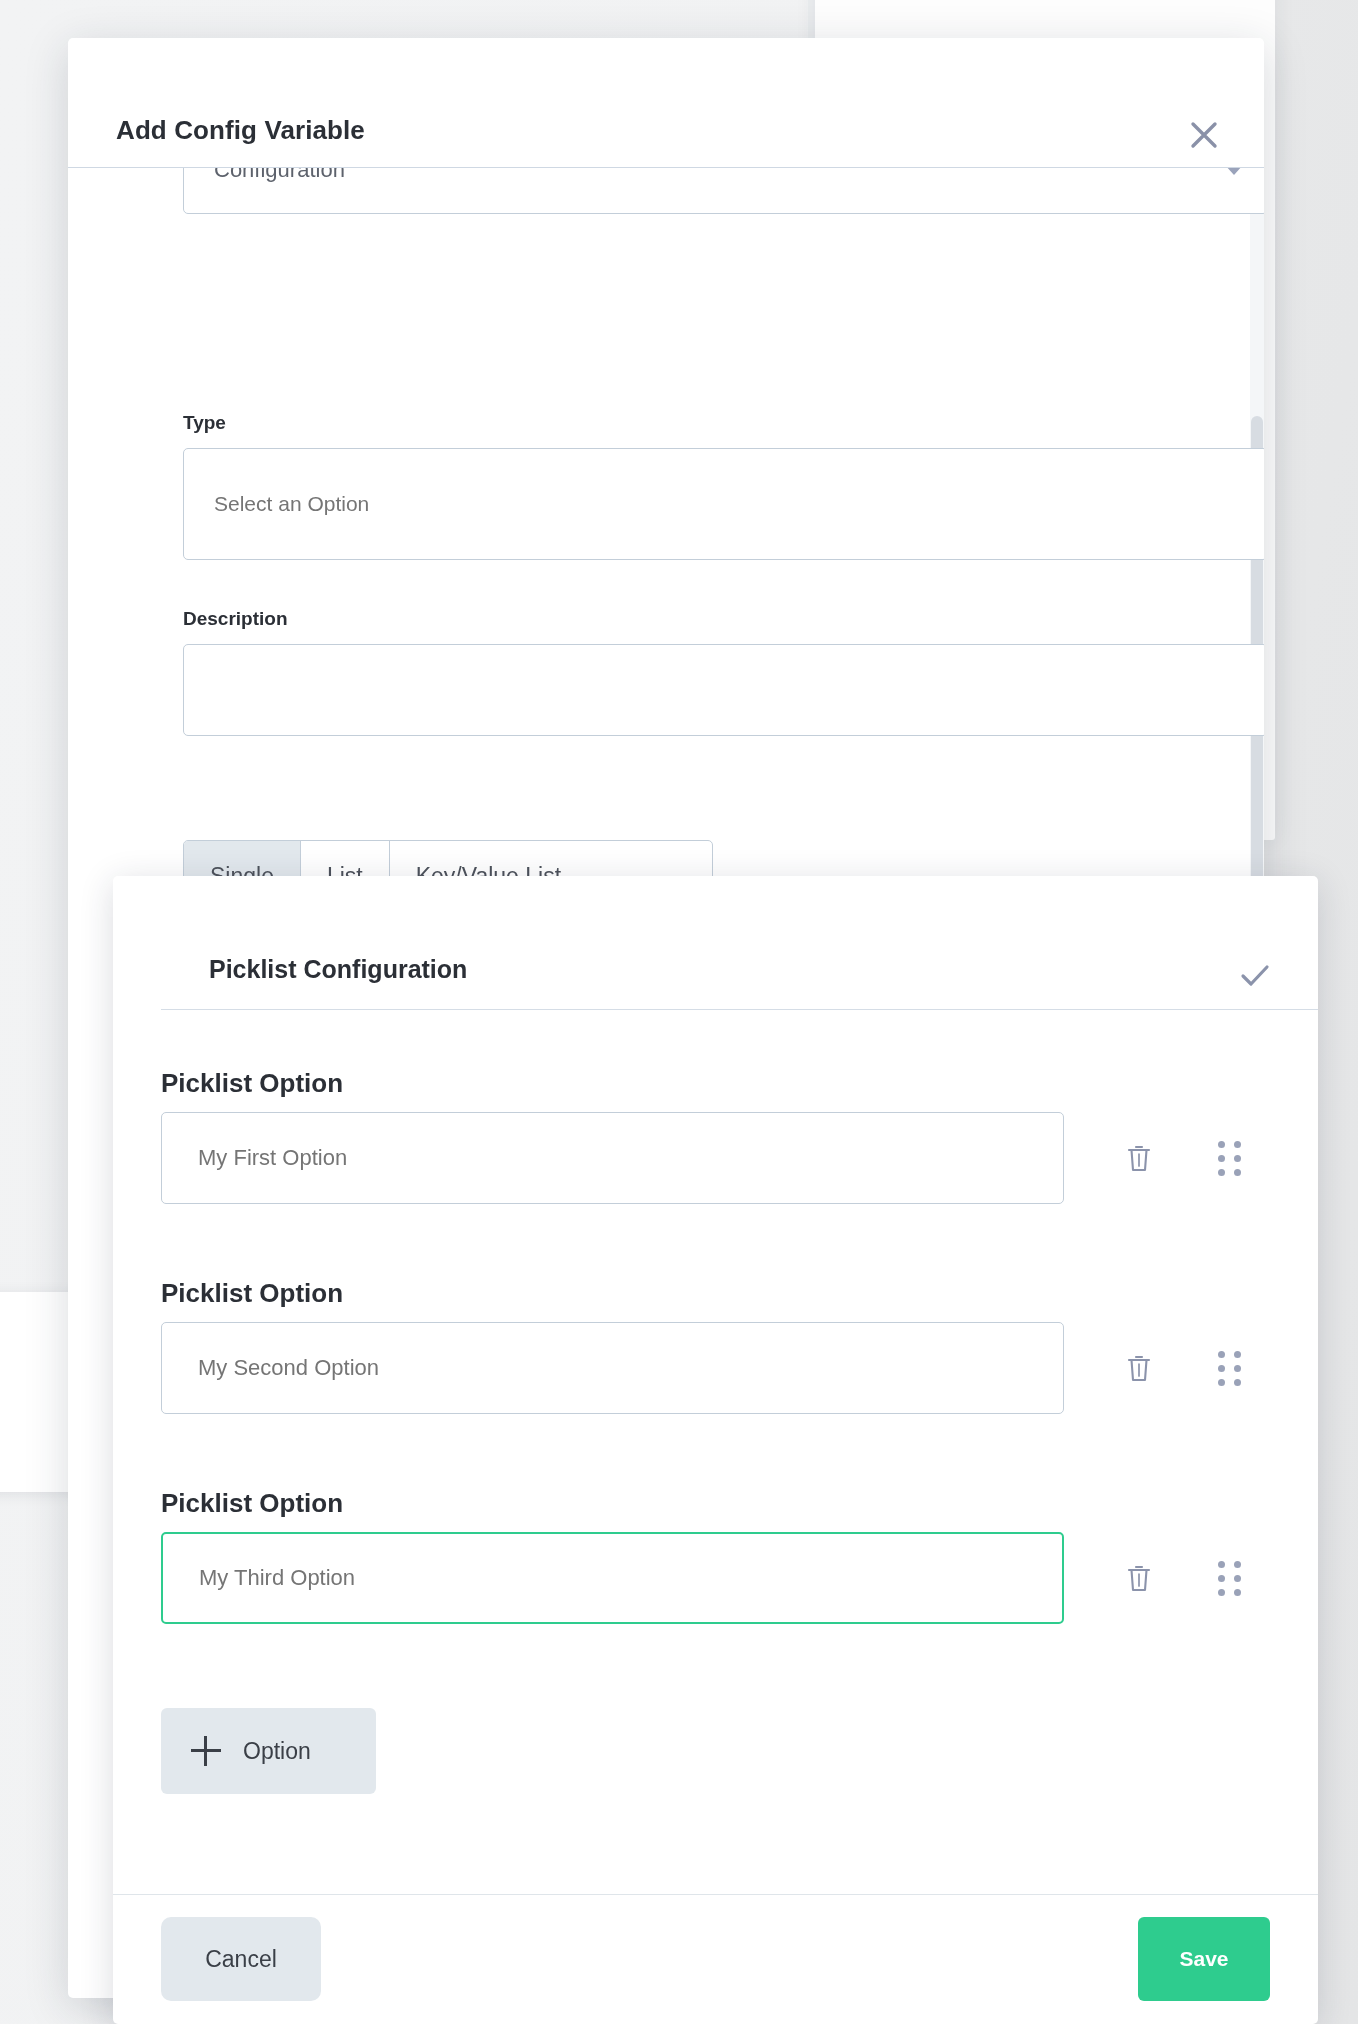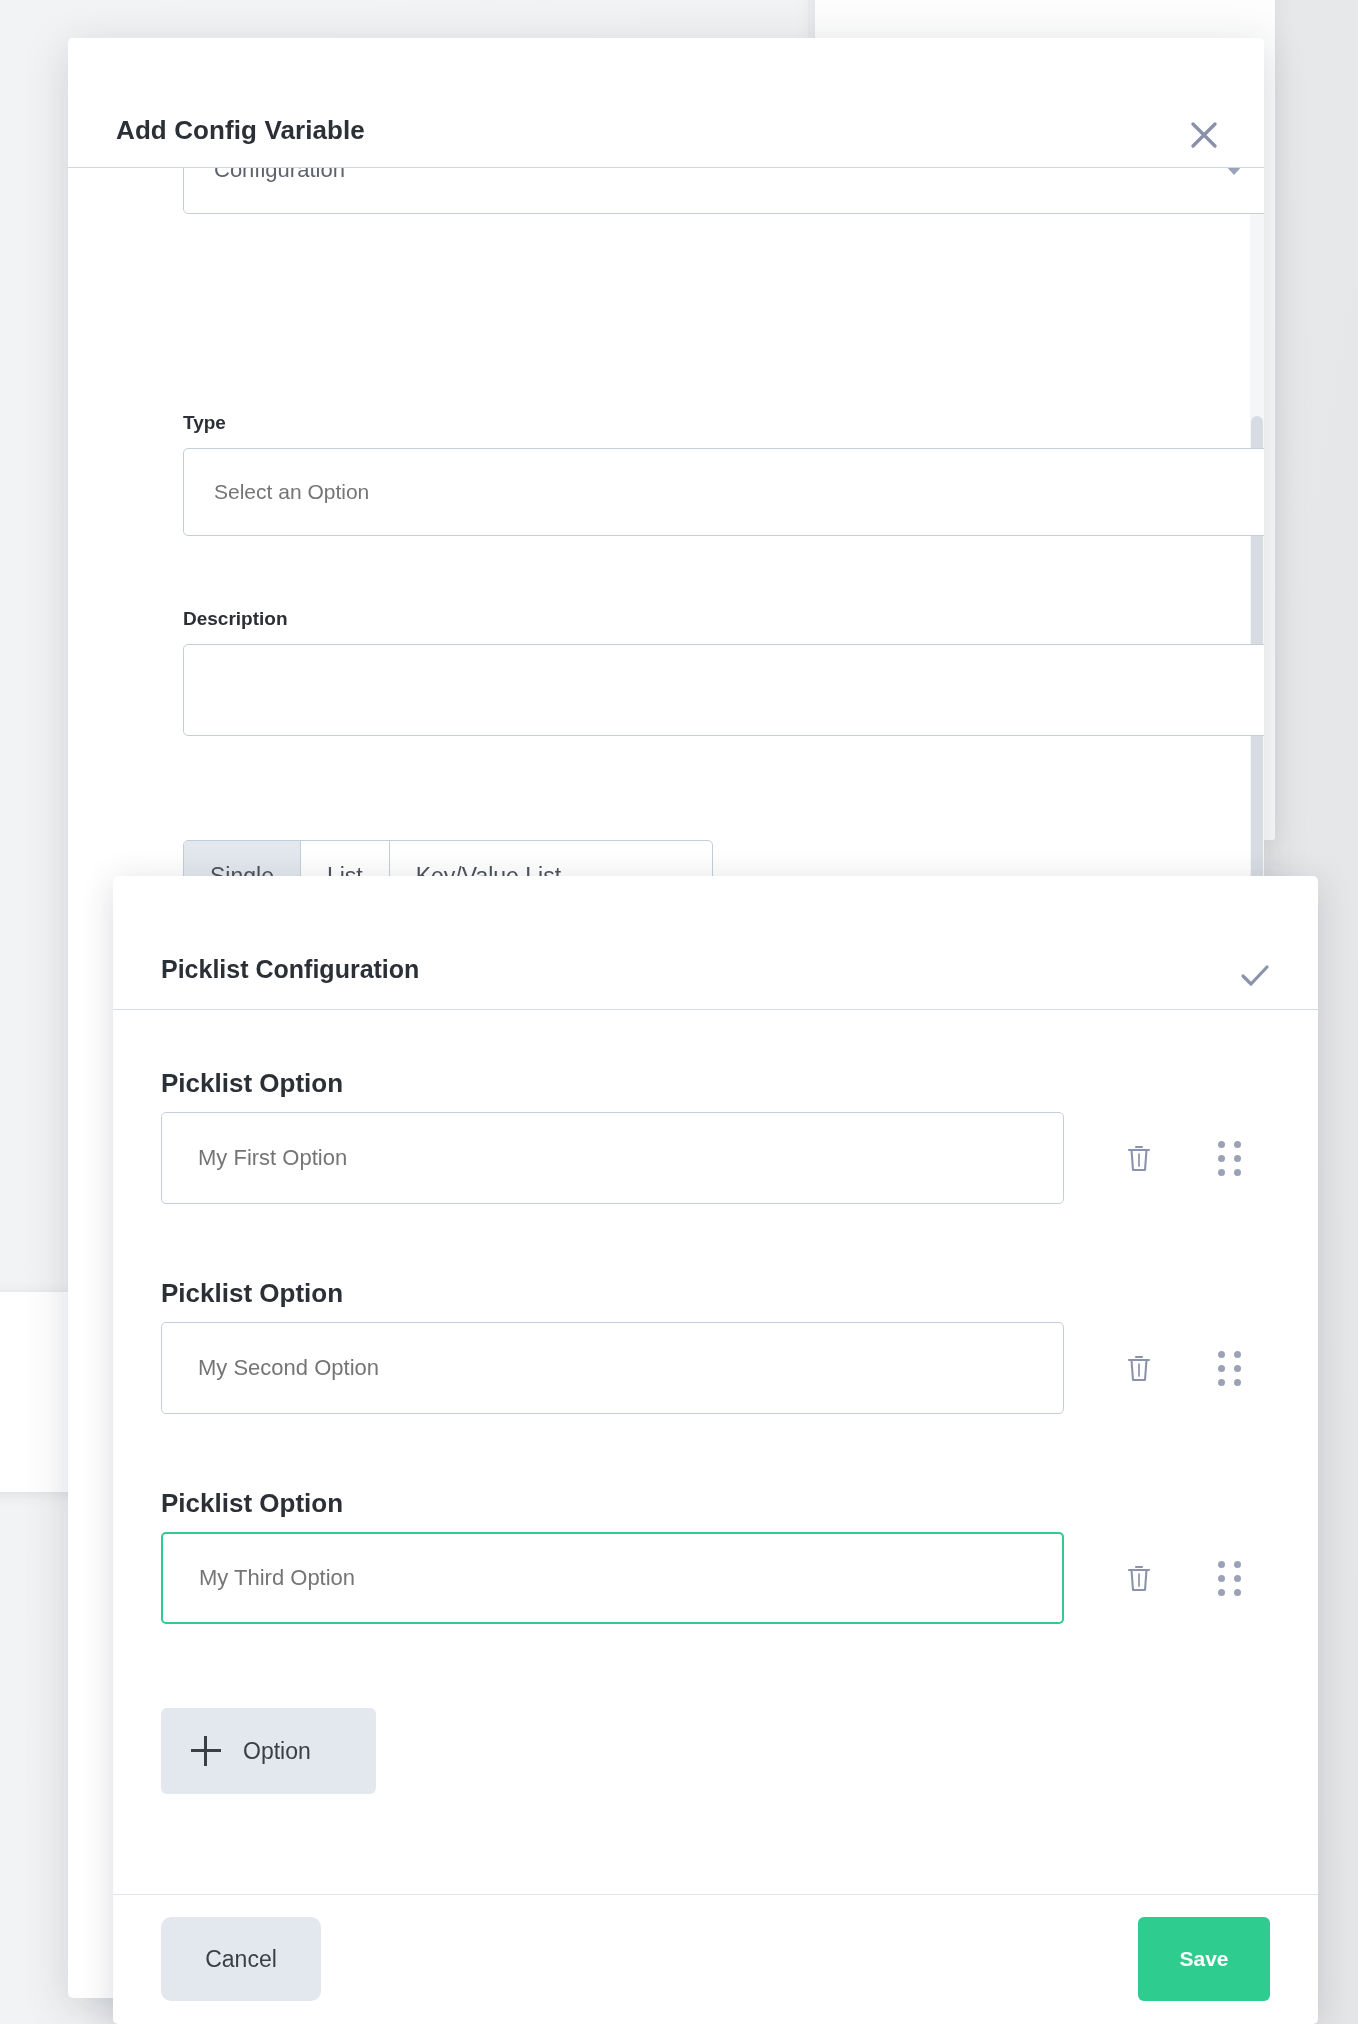--- a/index.html
+++ b/index.html
@@ -157,21 +157,21 @@
     top: 50%;
     transform: translateY(-50%);
     width: 0; height: 0;
     border-left: 9px solid transparent;
     border-right: 9px solid transparent;
     border-top: 10px solid #9aa3bb;
   }
 
   #field-name { top: 244px; }
   #name-input {
-    height: 88px;
+    height: 112px;
     color: #0369a1;
   }
 
   #field-description { top: 440px; }
   #description-input {
     height: 92px;
     align-items: flex-start;
     padding-top: 14px;
     resize: none;
   }
@@ -214,20 +214,21 @@
     background: #ffffff;
     border-radius: 5px;
     box-shadow: 0 6px 34px rgba(30,40,60,0.16);
     overflow: hidden;
   }
   #picklist-header {
     position: relative;
     height: 134px;
     border-bottom: 1px solid #d5dde6;
     box-sizing: border-box;
+    margin-left: 48px;
   }
   #picklist-title {
     position: absolute;
     left: 48px;
     top: 79px;
     font-size: 25px;
     font-weight: bold;
     color: #2b2f36;
   }
   #picklist-confirm {

